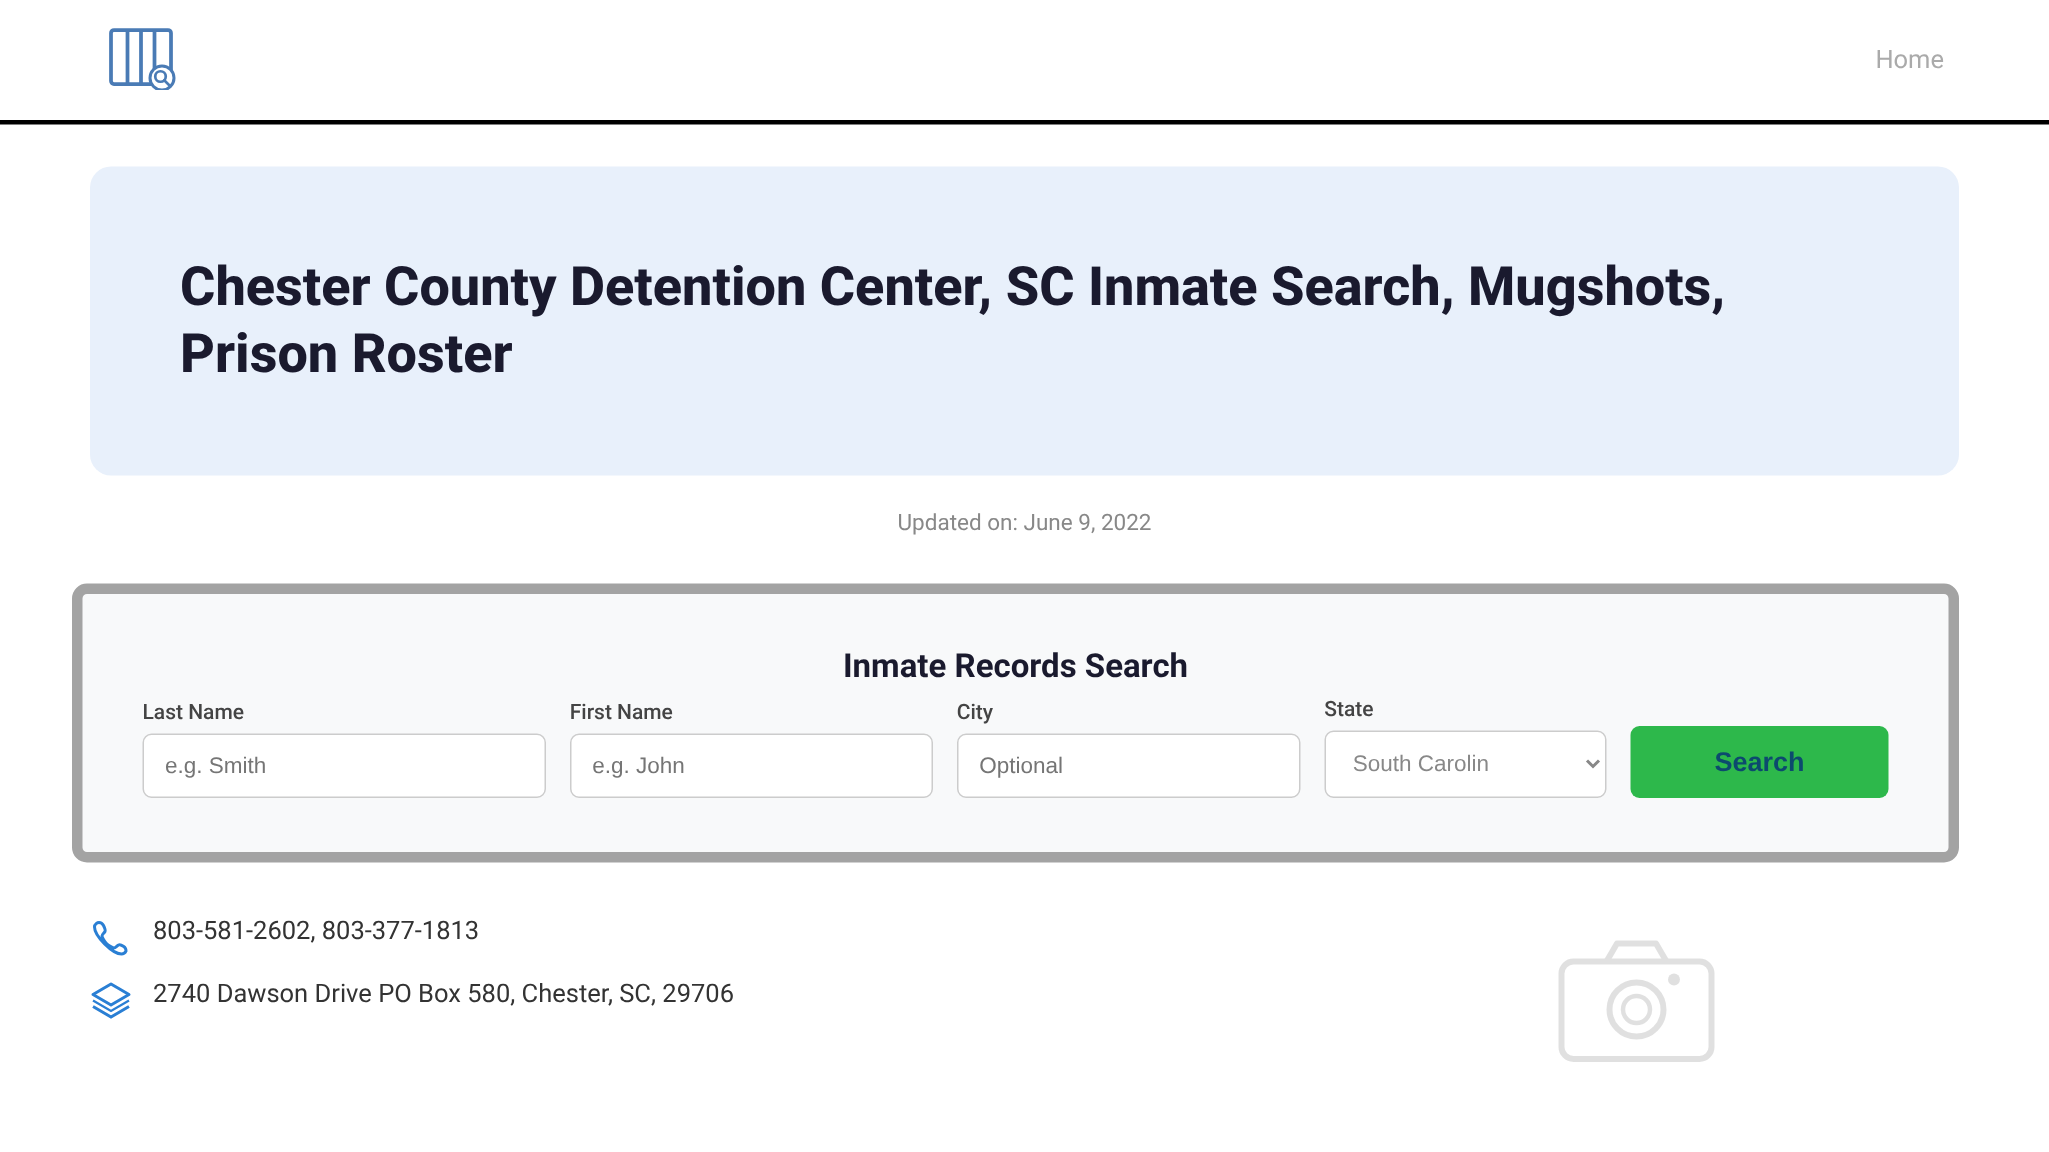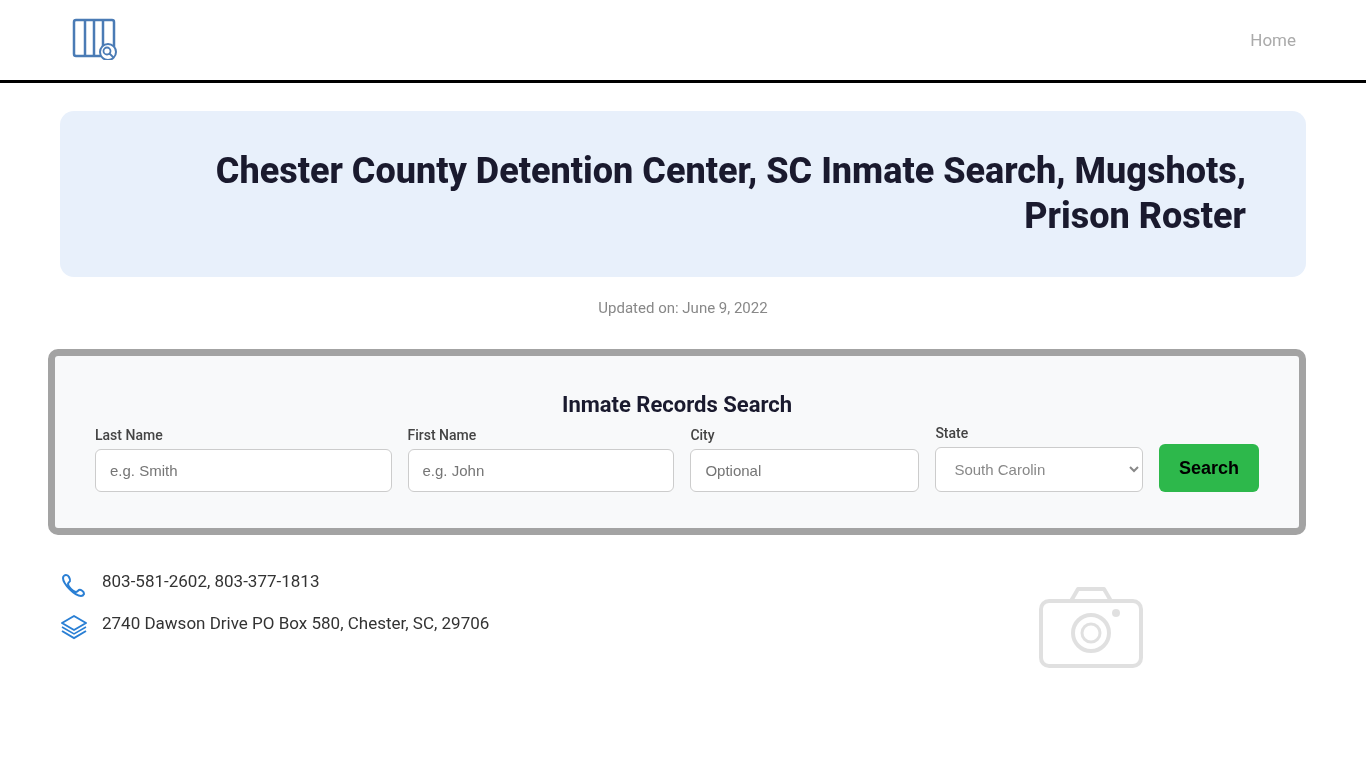--- a/index.html
+++ b/index.html
@@ -29,22 +29,22 @@
       color: #aaa;
       text-decoration: none;
       cursor: pointer;
     }
 
     
     .hero {
       margin: 28px 60px 0 60px;
       background: #e8f0fb;
       border-radius: 14px;
-      padding: 38px 60px;
-      text-align: right;
+      padding: 58px 60px;
+      text-align: left;
     }
     .hero h1 {
       font-size: 36px;
       font-weight: 800;
       color: #1a1a2e;
       line-height: 1.25;
     }
 
     
     .updated-text {
@@ -100,24 +100,24 @@
       color: #888;
       outline: none;
     }
     .field-first { flex: 1.8; }
     .field-last  { flex: 2; }
     .field-city  { flex: 1.3; }
     .field-state { flex: 1.4; }
 
     .search-button {
       background: #2db84b;
-      color: #000000;
+      color: #0c4a6e;
       border: none;
       border-radius: 6px;
-      padding: 13px 20px;
+      padding: 13px 56px;
       font-size: 18px;
       font-weight: 700;
       cursor: pointer;
       white-space: nowrap;
       align-self: flex-end;
       height: 48px;
       text-align: center;
     }
 
     

